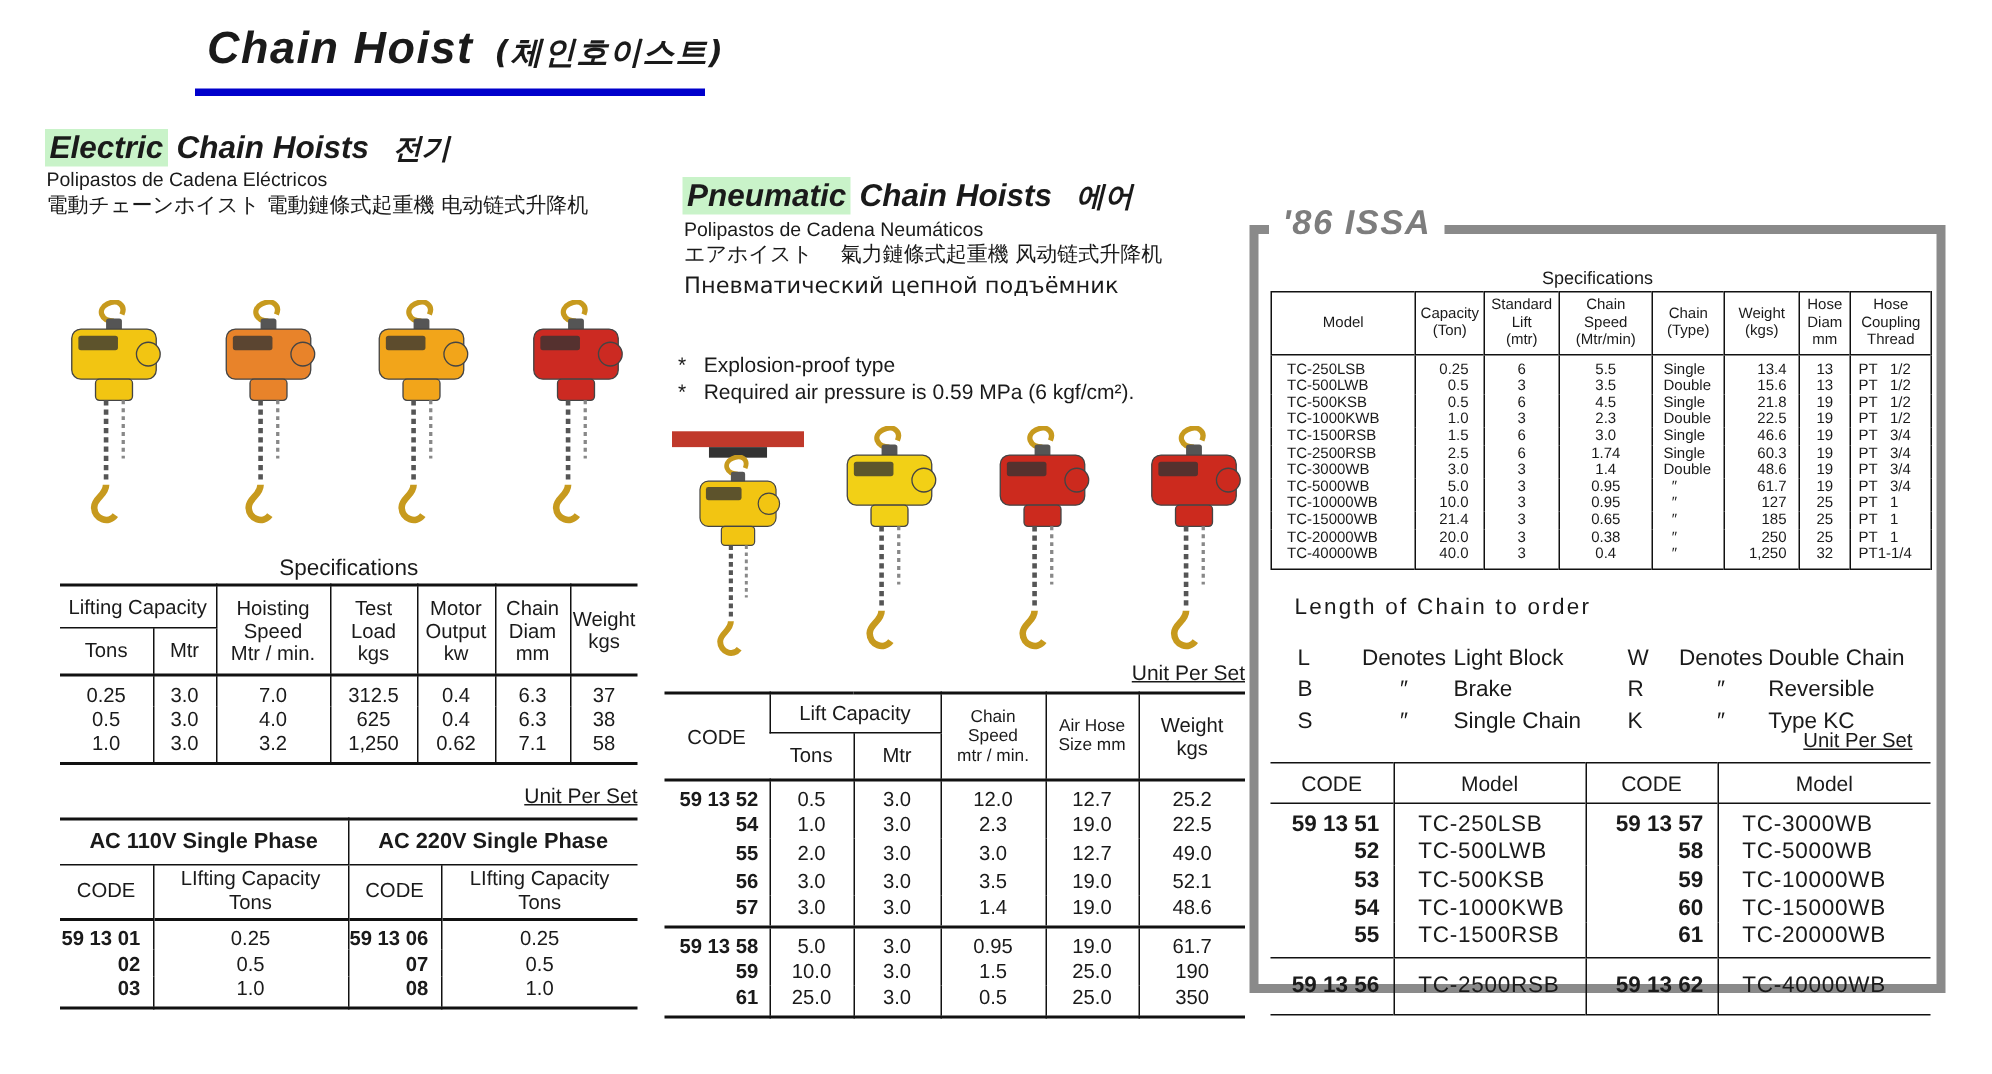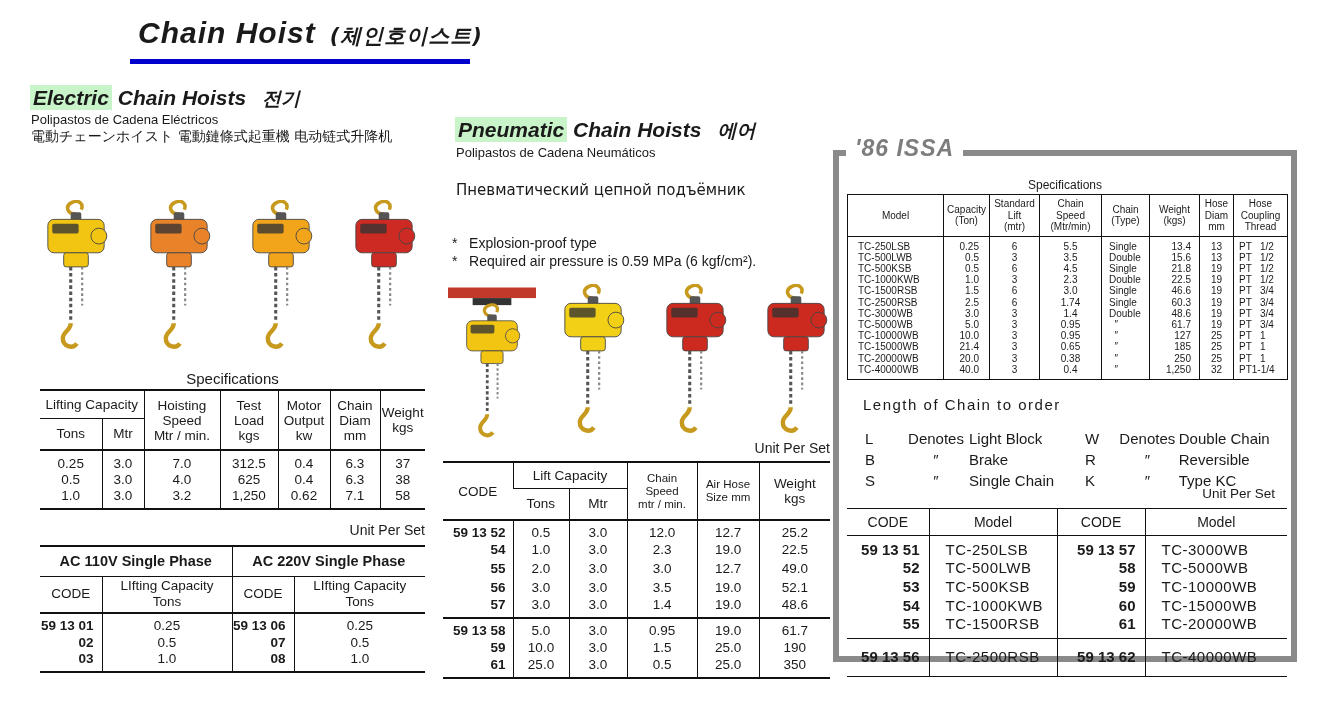--- a/index.html
+++ b/index.html
@@ -21,21 +21,21 @@
   .sec-head .kr { font-size:19px; margin-left:16px; font-family:"DejaVu Sans",sans-serif; }
   .sub-es { font-size:13px; }
   .sub-cjk { font-size:14px; font-family:"DejaVu Sans",sans-serif; }
   .sub-ru { font-size:15px; font-family:"DejaVu Sans",sans-serif; }
   .note-line { font-size:14px; white-space:pre; }
 
   
   table { border-collapse:collapse; table-layout:fixed; }
   th { font-weight:normal; white-space:pre-line; text-align:center; vertical-align:middle; }
   td { text-align:center; vertical-align:middle; }
-  .unit-set { font-size:14px; text-align:right; }
+  .unit-set { font-size:14px; text-align:right;text-decoration:underline; }
   .spec-label { font-size:15px; text-align:center; }
 
   
   .etable { left:40px; top:389px; width:385px; font-size:13.5px; }
   .etable th, .etable td { border-left:1.5px solid #111; }
   .etable th:first-child, .etable td:first-child { border-left:none; }
   .etable thead { border-top:2px solid #111; border-bottom:2px solid #111; }
   .etable { border-bottom:2px solid #111; }
   .etable th { font-size:13.5px; line-height:15px; padding:2px 0; }
   .etable .cap-span { border-bottom:1.5px solid #111; border-left:none; }
@@ -271,20 +271,21 @@
           <td>08</td>
           <td>1.0</td>
         </tr>
       </tbody>
   </table>
 
   <h2 class="abs sec-head" style="left:455px; top:118px;">
     <span class="hl">Pneumatic</span><span> Chain Hoists</span><span class="kr">에어</span>
   </h2>
   <div class="abs sub-es" style="left:456px; top:145px;">Polipastos de Cadena Neumáticos</div>
+  <div class="abs sub-cjk" style="left:456px; top:161px;">エアホイスト　 氣力鏈條式起重機  风动链式升降机</div>
   <div class="abs sub-ru" style="left:456px; top:181px;">Пневматический цепной подъёмник</div>
 
   <div class="abs note-line" style="left:452px; top:235px;">*   Explosion-proof type</div>
   <div class="abs note-line" style="left:452px; top:253px;">*   Required air pressure is 0.59 MPa (6 kgf/cm²).</div>
 
   <div class="abs img-row" style="left:448px; top:276px; width:392px;">
     <svg class="hoist" style="color:#f2c512" viewBox="0 0 100 175">
       <rect x="0" y="4" width="100" height="12" fill="#c0392b"></rect>
       <rect x="28" y="16" width="44" height="8" fill="#333"></rect>
       <g transform="translate(5,22) scale(0.9)">

